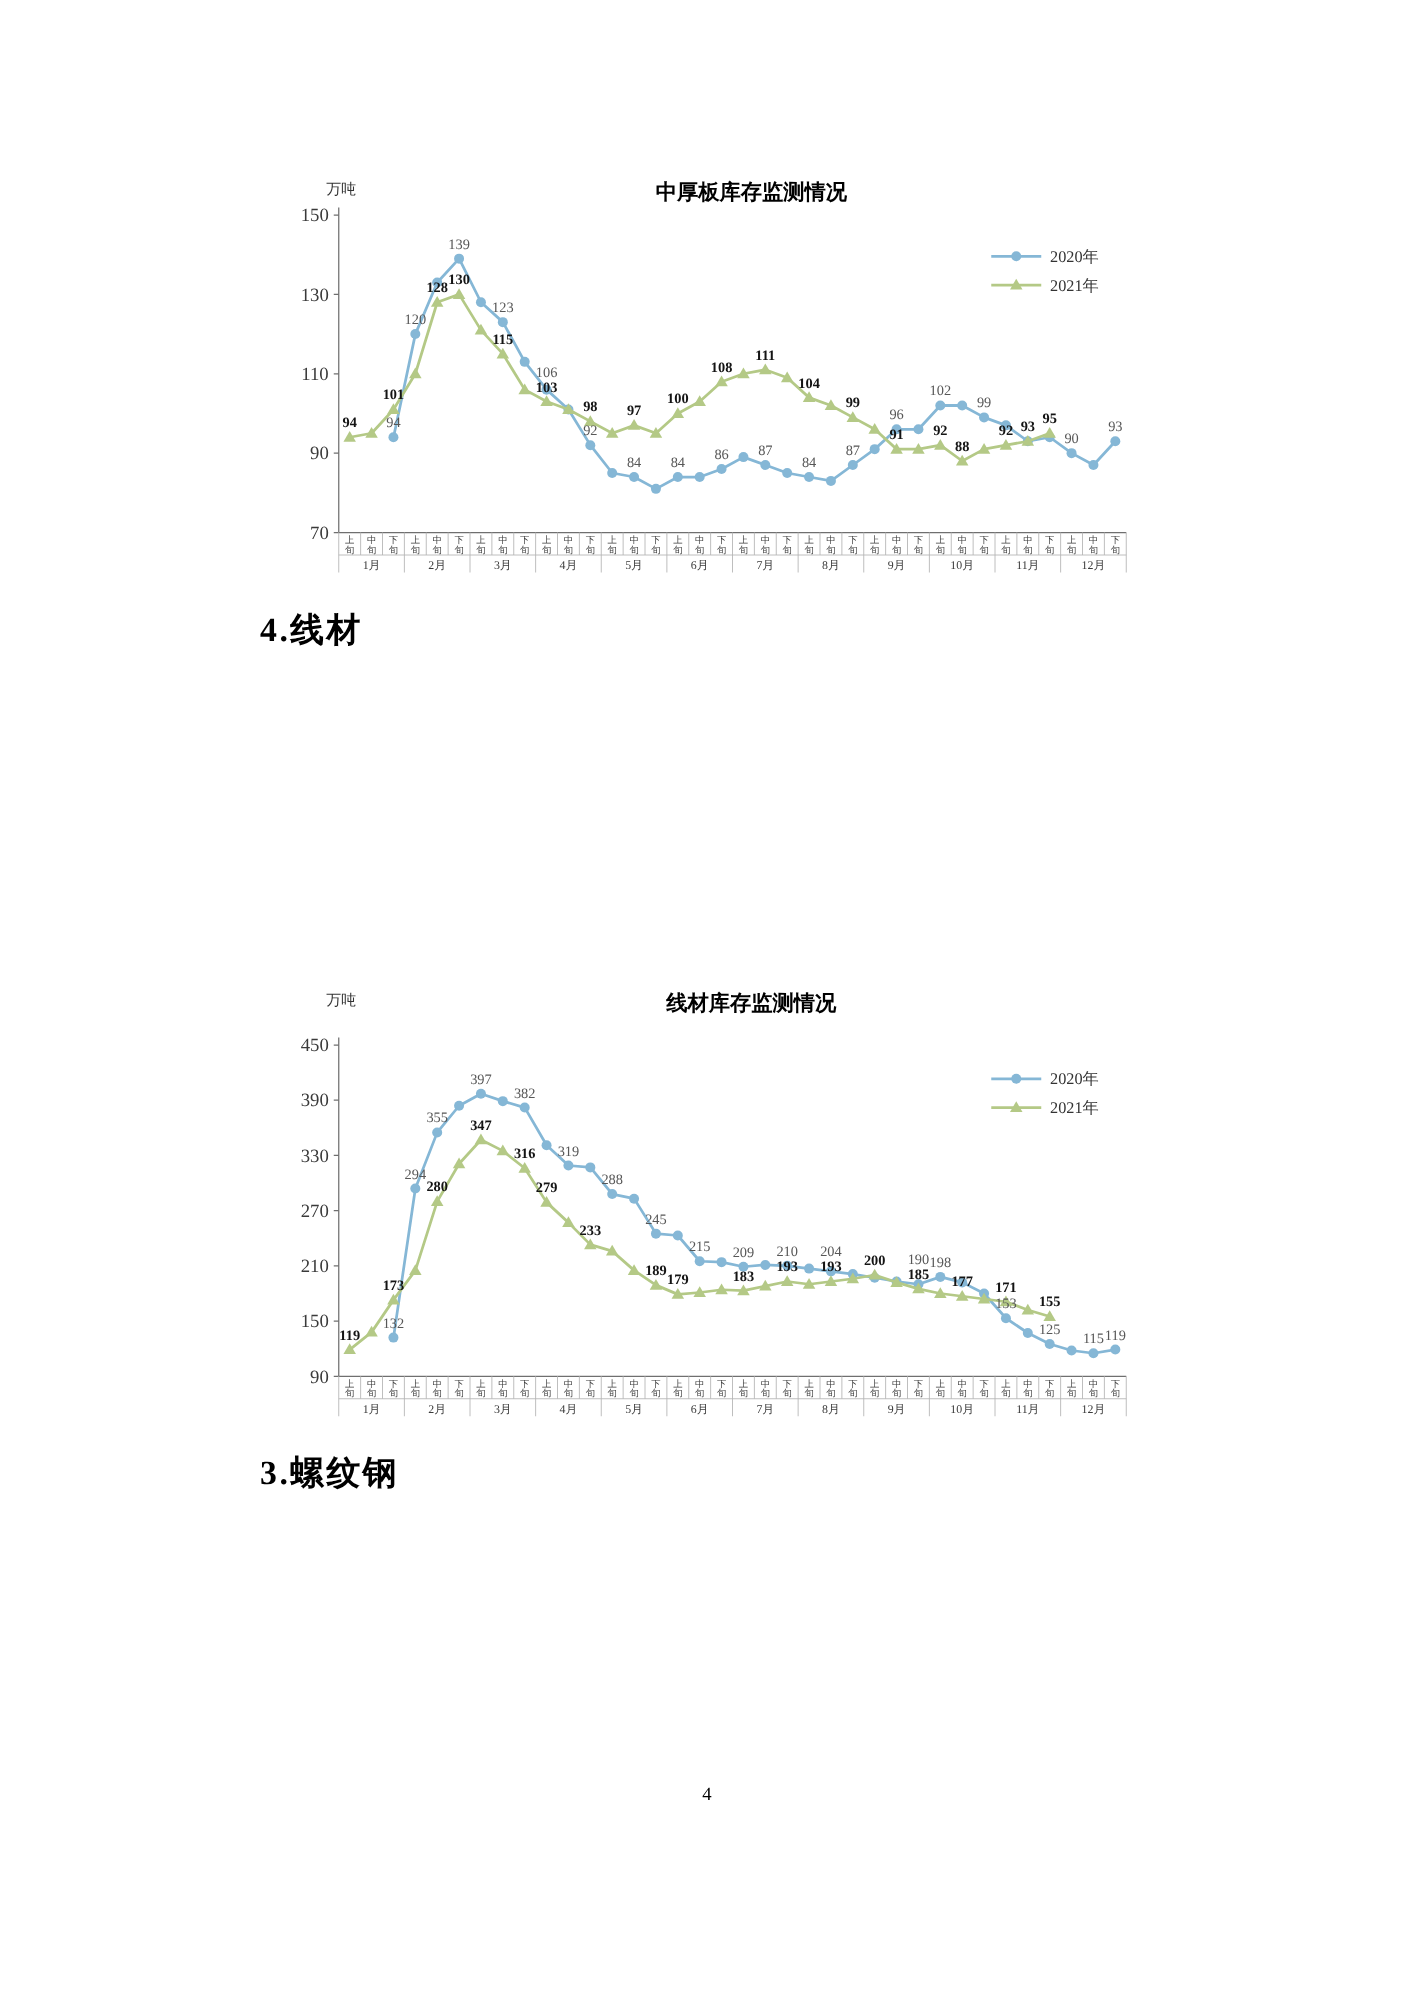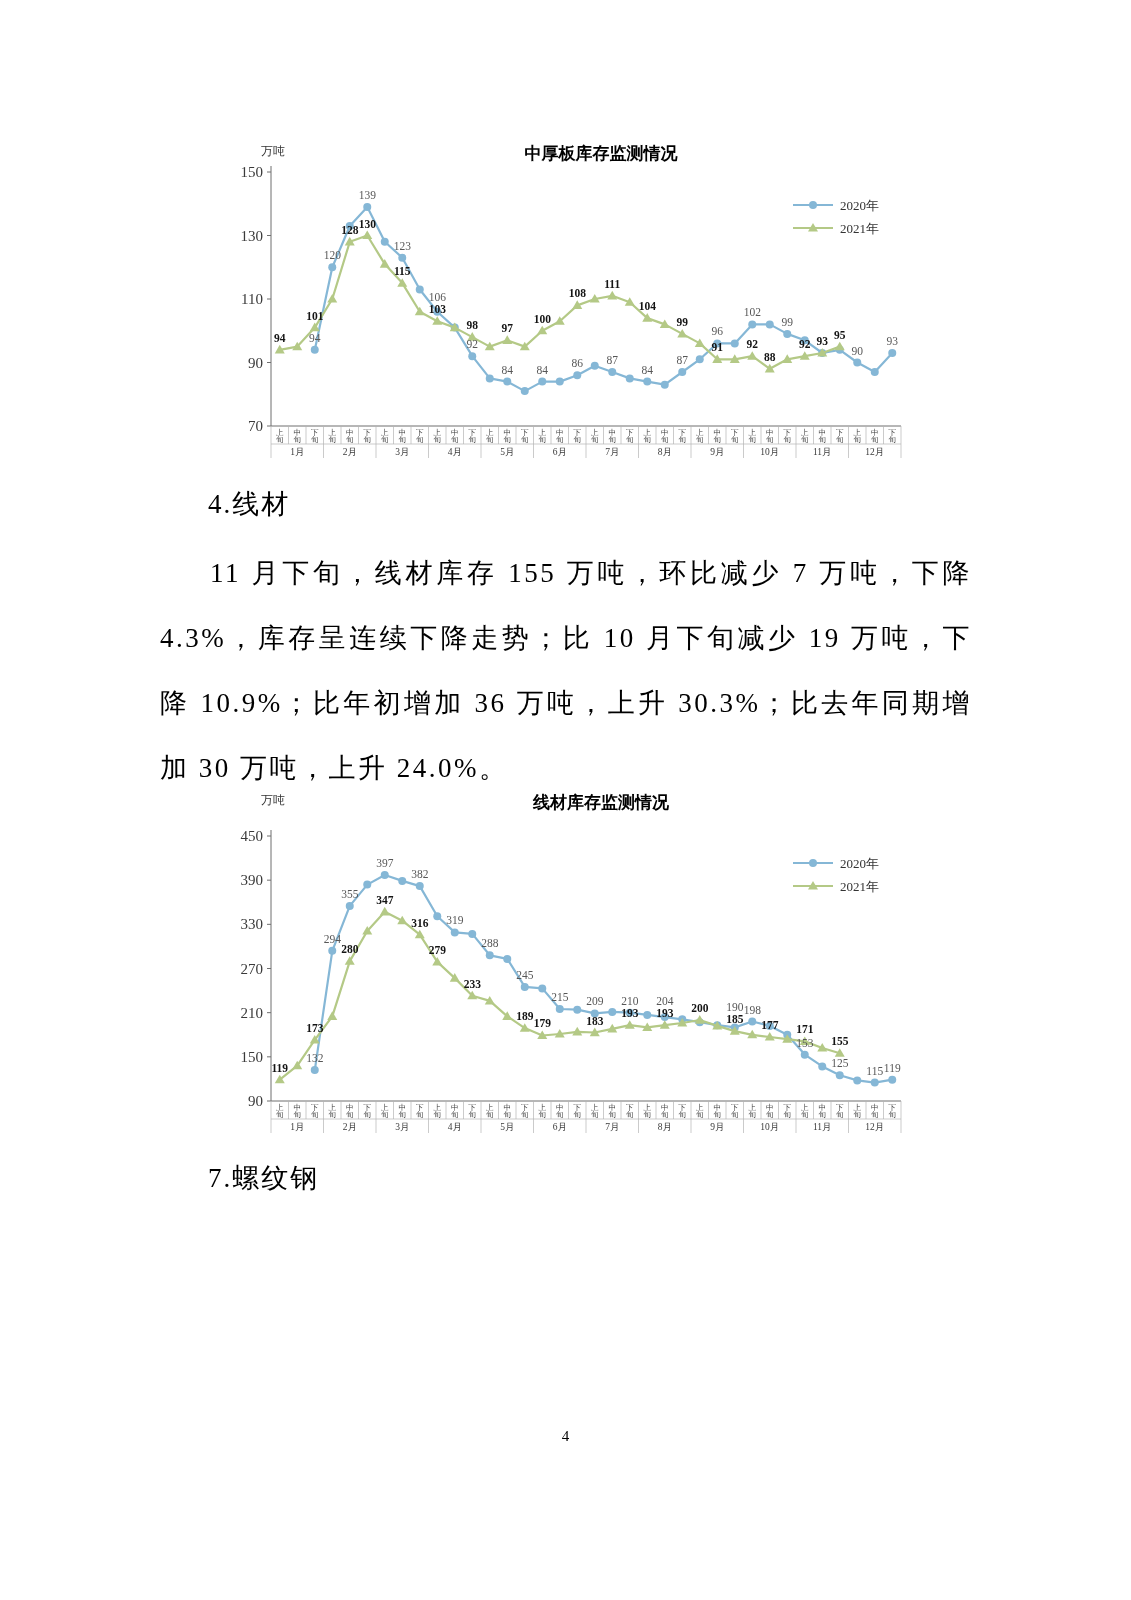--- a/index.html
+++ b/index.html
@@ -1,20 +1,20 @@
 <!DOCTYPE html>
 <html><head>
 <meta charset="utf-8">
 <style>
   html,body{margin:0;padding:0;background:#ffffff;}
   .page{position:relative;width:1131px;height:1600px;background:#fff;overflow:hidden;
         font-family:"Liberation Serif","DejaVu Serif",serif;color:#000;}
   figure.chart{position:absolute;margin:0;padding:0;}
   svg.chart-svg{width:100%;height:100%;font-family:"Liberation Serif","DejaVu Serif",serif;}
-  h2.sec-heading{position:absolute;left:208px;margin:0;font-size:27px;font-weight:normal;
+  h2.sec-heading{position:absolute;left:208px;margin:0;font-size:27px;font-weight:bold;
                  letter-spacing:2px;}
   p.sec-para{position:absolute;left:160px;width:812px;margin:0;font-size:27px;line-height:65px;
              text-align:justify;text-align-last:left;text-indent:50px;letter-spacing:2.5px;}
   .page-num{position:absolute;left:0;top:1428px;width:100%;text-align:center;font-size:15px;}
 </style>
 </head>
 <body>
 
 <div class="page">
 
@@ -240,21 +240,20 @@
         <text x="487.25" y="216.325" text-anchor="middle" font-size="11.5" font-weight="bold" fill="#141414">91</text>
         <text x="522.25" y="213.14999999999998" text-anchor="middle" font-size="11.5" font-weight="bold" fill="#141414">92</text>
         <text x="539.75" y="225.85" text-anchor="middle" font-size="11.5" font-weight="bold" fill="#141414">88</text>
         <text x="574.75" y="213.14999999999998" text-anchor="middle" font-size="11.5" font-weight="bold" fill="#141414">92</text>
         <text x="592.25" y="209.97500000000002" text-anchor="middle" font-size="11.5" font-weight="bold" fill="#141414">93</text>
         <text x="609.75" y="203.625" text-anchor="middle" font-size="11.5" font-weight="bold" fill="#141414">95</text>
       </svg>
   </figure>
 
   <h2 class="sec-heading" style="top:486px">4.线材</h2>
-  <p class="sec-para" style="top:541px">11 月下旬，线材库存 155 万吨，环比减少 7 万吨，下降 4.3%，库存呈连续下降走势；比 10 月下旬减少 19 万吨，下降 10.9%；比年初增加 36 万吨，上升 30.3%；比去年同期增加 30 万吨，上升 24.0%。</p>
 
   <figure class="chart" style="left:230px;top:788px;width:690px;height:352px">
     <svg class="chart-svg" id="chart-svg-1" viewBox="0 0 690 352">
         <text x="371" y="20" text-anchor="middle" font-size="17" font-weight="bold" fill="#000">线材库存监测情况</text>
         <text x="31" y="16" font-size="12" fill="#333">万吨</text>
         <g stroke="#6f6f6f" stroke-width="1">
           <line x1="41" y1="42" x2="41" y2="313"></line>
           <line x1="41" y1="313" x2="671" y2="313"></line>
           <line x1="37" y1="48" x2="41" y2="48"></line>
           <line x1="37" y1="92.16666666666666" x2="41" y2="92.16666666666666"></line>
@@ -473,17 +472,17 @@
         <text x="399.75" y="229.18055555555554" text-anchor="middle" font-size="11.5" font-weight="bold" fill="#141414">193</text>
         <text x="434.75" y="229.18055555555554" text-anchor="middle" font-size="11.5" font-weight="bold" fill="#141414">193</text>
         <text x="469.75" y="224.02777777777777" text-anchor="middle" font-size="11.5" font-weight="bold" fill="#141414">200</text>
         <text x="504.75" y="235.06944444444446" text-anchor="middle" font-size="11.5" font-weight="bold" fill="#141414">185</text>
         <text x="539.75" y="240.95833333333331" text-anchor="middle" font-size="11.5" font-weight="bold" fill="#141414">177</text>
         <text x="574.75" y="245.375" text-anchor="middle" font-size="11.5" font-weight="bold" fill="#141414">171</text>
         <text x="609.75" y="257.15277777777777" text-anchor="middle" font-size="11.5" font-weight="bold" fill="#141414">155</text>
       </svg>
   </figure>
 
-  <h2 class="sec-heading" style="top:1160px">7.螺纹钢</h2>
+  <h2 class="sec-heading" style="top:1160px">3.螺纹钢</h2>
 
   <div class="page-num">4</div>
 
 </div>
 
 </body></html>

